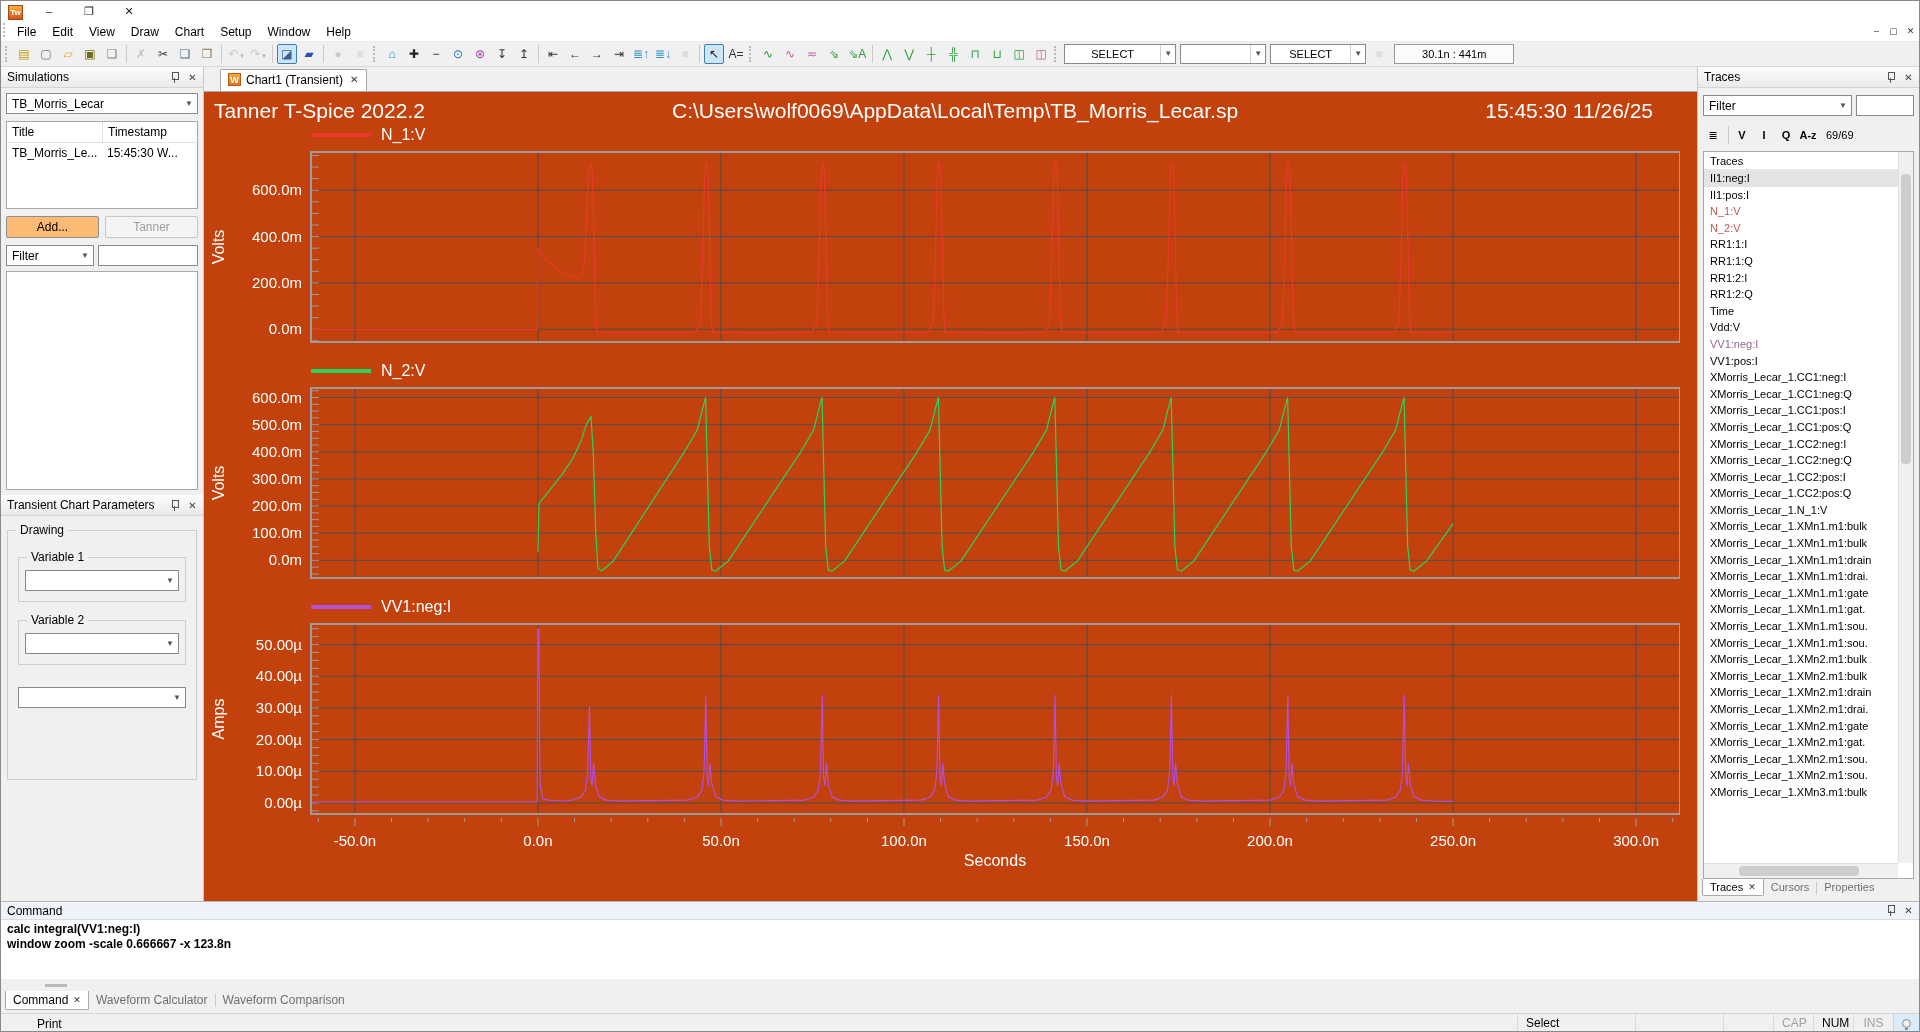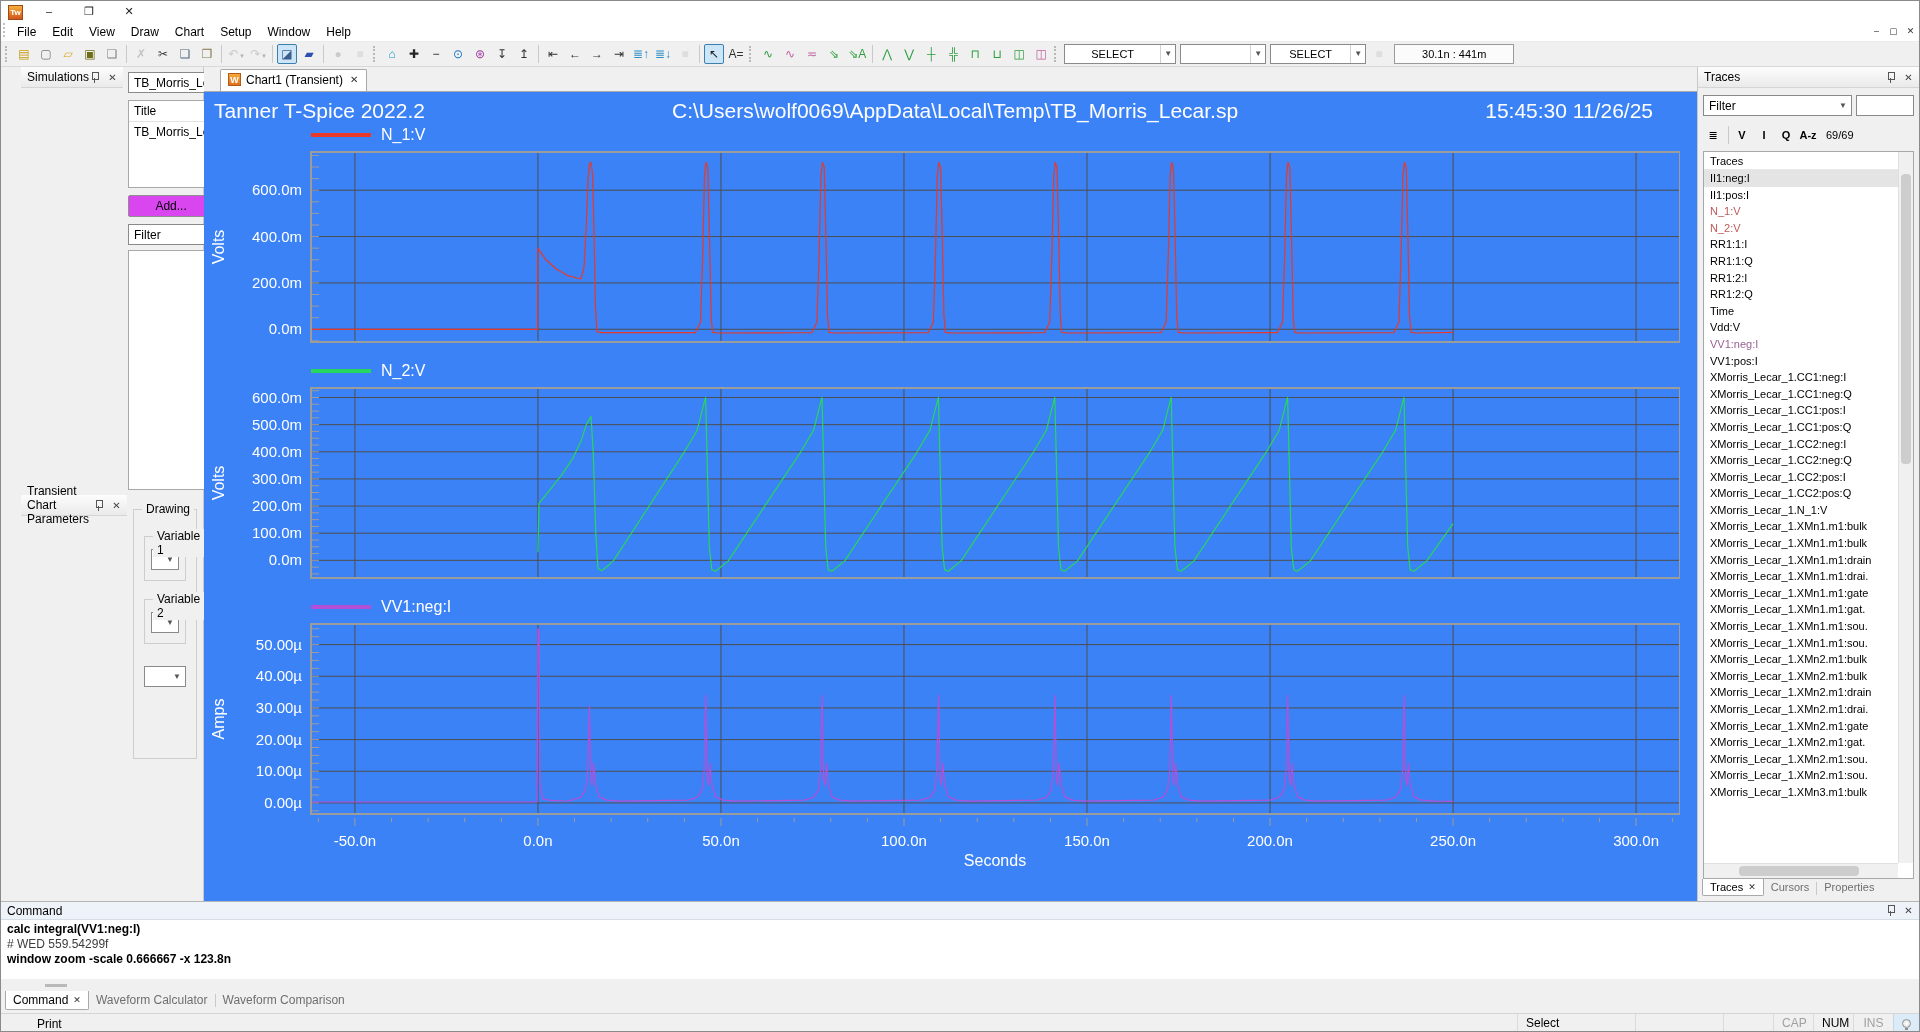--- a/index.html
+++ b/index.html
@@ -32,57 +32,57 @@
   .combo .carr { width:15px; height:100%; border-left:1px solid #d0d0d0; text-align:center; line-height:18px; font-size:8px; color:#555; }
   .coordbox { height:20px; width:120px; border:1px solid #9a9a9a; background:#fbfbfb; text-align:center; line-height:18px; font-size:11px; margin-left:4px; }
 
   
   .main { display:flex; height:834px; }
   .left-col { width:203px; display:flex; flex-direction:column; background:#f0f0f0; border-right:1px solid #c8c8c8; }
   .center-col { flex:1; display:flex; flex-direction:column; min-width:0; }
   .right-col { width:222px; display:flex; flex-direction:column; background:#f0f0f0; border-left:1px solid #c8c8c8; }
 
   
-  .panel { display:flex; flex-direction:row;padding-left:20px; }
+  .panel { display:flex; flex-direction:column; }
   .phead { height:21px; display:flex; align-items:center; padding:0 4px 0 6px; background:linear-gradient(#fdfdfd,#eaeaea); border-bottom:1px solid #d5d5d5; font-size:12px; }
   .phead .ptitle { flex:1; }
   .pin-icon { width:11px; height:11px; position:relative; margin-right:6px; }
   .pin-icon::before { content:""; position:absolute; left:3px; top:0; width:5px; height:6px; border:1px solid #555; }
   .pin-icon::after { content:""; position:absolute; left:5px; top:6px; width:1px; height:5px; background:#555; }
   .close-sm { font-size:10px; color:#444; width:13px; text-align:center; }
 
   .sim-body { padding:5px; display:flex; flex-direction:column; flex:1; }
   .selectbox { height:21px; border:1px solid #8a8a8a; background:#fff; display:flex; align-items:center; font-size:12px; }
   .selectbox .cval { flex:1; padding:0 5px; text-align:left; }
   .selectbox .carr { width:16px; text-align:center; font-size:8px; color:#555; }
   .sim-table { margin-top:7px; border:1px solid #a8a8a8; background:#fff; height:88px; font-size:12px; }
   .sim-table .hrow { display:flex; border-bottom:1px solid #e2e2e2; }
   .sim-table .hcell { padding:3px 5px; width:50%; }
   .sim-table .hcell + .hcell { border-left:1px solid #e2e2e2; }
   .sim-table .drow { display:flex; }
   .sim-table .dcell { padding:3px 5px; width:50%; white-space:nowrap; overflow:hidden; }
   .btnrow { display:flex; margin-top:7px; gap:6px; }
-  .btn { flex:1; height:22px; border:1px solid #8f8f8f; background:#d946ef; text-align:center; line-height:20px; font-size:12px; border-radius:2px; }
+  .btn { flex:1; height:22px; border:1px solid #8f8f8f; background:#fdba74; text-align:center; line-height:20px; font-size:12px; border-radius:2px; }
   .btn.disabled { color:#9d9d9d; border-color:#c6c6c6; background:#f4f4f4; }
   .filterrow { display:flex; margin-top:7px; gap:4px; }
   .sim-list { flex:1; margin-top:5px; border:1px solid #a8a8a8; background:#fff; }
 
   .params-body { padding:8px 6px; flex:1; }
   .group { border:1px solid #cdcdcd; padding:8px 6px 10px 6px; position:relative; margin-top:6px; }
   .group > .glabel { position:absolute; top:-8px; left:8px; background:#f0f0f0; padding:0 4px; font-size:12px; }
   .group.inner { margin:18px 4px 0 4px; padding:12px 6px 10px 6px; }
 
   
   .tabstrip { height:26px; background:#f0f0f0; border-bottom:1px solid #a9a9a9; display:flex; align-items:flex-end; padding-left:16px; }
   .ctab { display:flex; align-items:center; background:#ffffff; border:1px solid #a9a9a9; border-bottom:none; padding:3px 8px 4px 7px; font-size:12px; border-radius:2px 2px 0 0; }
   .ctab .wicon { width:13px; height:13px; background:linear-gradient(#f6a93a,#e2711e); border:1px solid #b35b14; color:#fff; font-size:9px; font-weight:bold; text-align:center; line-height:12px; margin-right:5px; }
   .ctab .tclose { margin-left:7px; font-size:10px; color:#333; }
 
   
-  .chart-black { position:relative; height:860px; background:#3b82f6; overflow:hidden; }
+  .chart-black { position:relative; height:860px; background:#c2410c; overflow:hidden; }
   .chart-header { position:absolute; left:0; right:40px; top:4px; height:30px; display:flex; align-items:center; color:#fff; font-size:21px; }
   .chart-header .hleft { padding-left:10px; }
   .chart-header .hmid { flex:1; text-align:center; }
   .chart-header .hright { padding-right:4px; }
   .legend { position:absolute; left:107px; height:18px; display:flex; align-items:center; }
   .legend .swatch { width:60px; height:4px; margin-right:10px; }
   .legend .llabel { color:#fff; font-size:16px; }
   .plot-svg { position:absolute; left:0; }
   svg text { font-family:"Liberation Sans",sans-serif; }
   .seconds-label { position:absolute; color:#fff; font-size:16px; width:120px; text-align:center; }
@@ -632,21 +632,20 @@
 </div>
 
 <div class="command">
   <div class="cmd-head">
     <span class="ptitle">Command</span>
     <span class="pin-icon"></span>
     <span class="close-sm">✕</span>
   </div>
   <div class="cmd-body" id="cmd-body">
       <div class="cmd-line bold">calc integral(VV1:neg:I)</div>
-      <div class="cmd-line dim"># WED  559.54299f</div>
       <div class="cmd-line bold">window zoom -scale 0.666667 -x 123.8n</div>
     </div>
   <div class="cmd-split">
       <div class="dash"></div>
     </div>
   <div class="cmd-tabs" id="cmd-tabs">
       <div class="ptab active">
         <span>Command</span>
         <span class="tclose">✕</span>
       </div>

